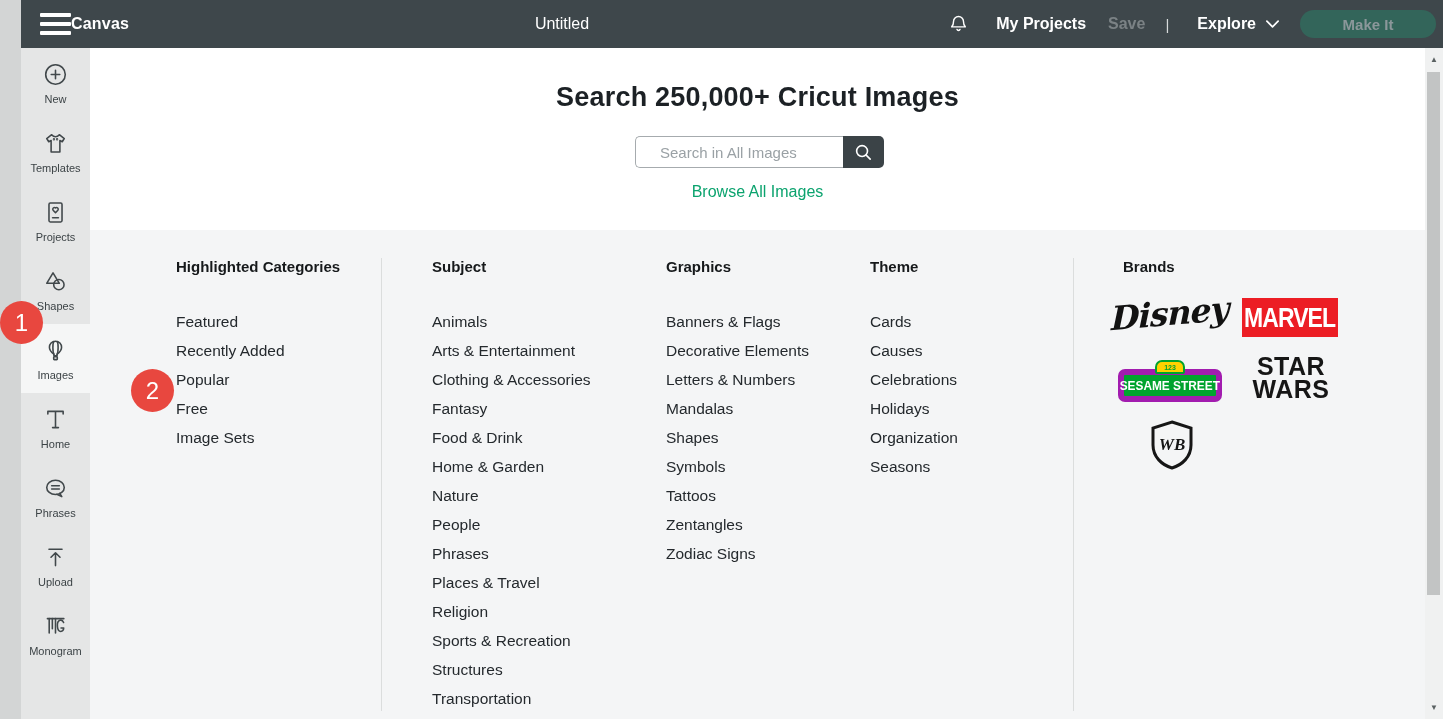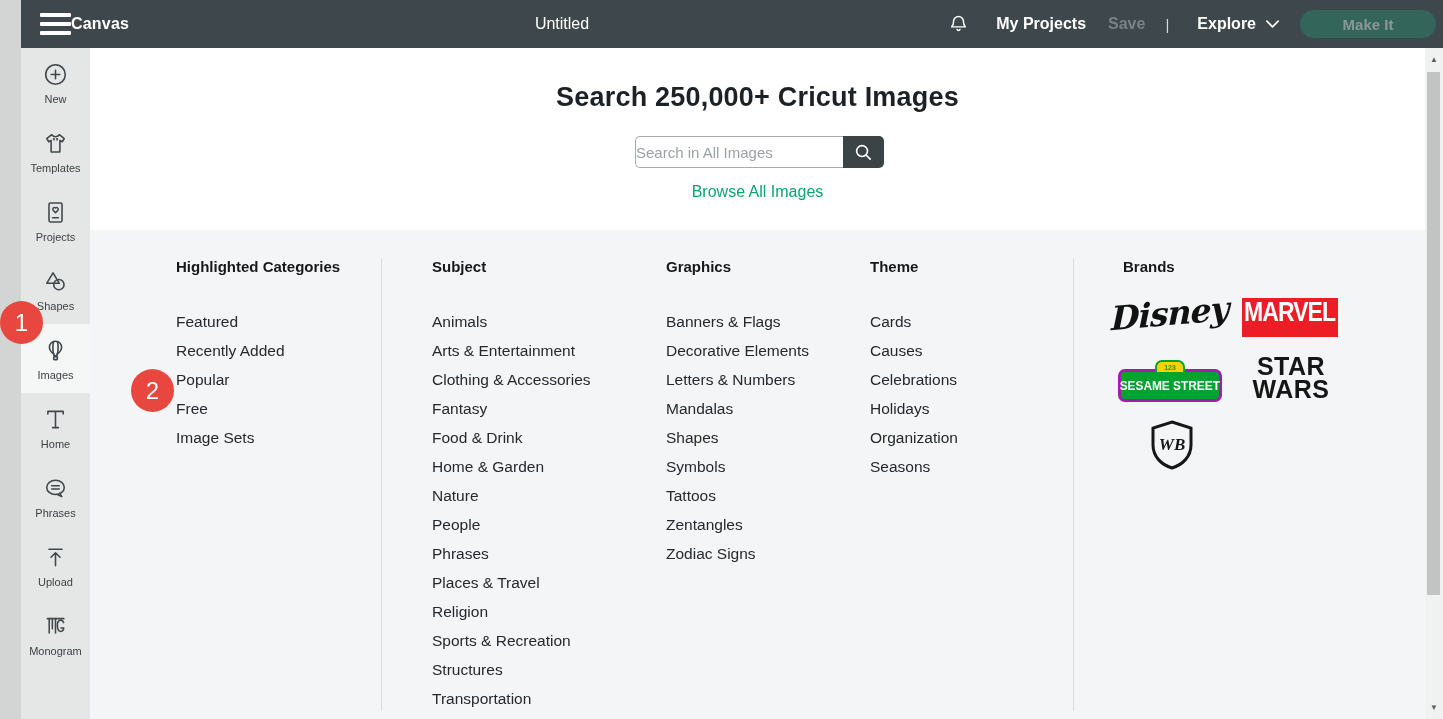--- a/index.html
+++ b/index.html
@@ -34,21 +34,21 @@
         gap:5px; cursor:pointer; }
   .si.selected { background:#f5f6f6; }
   .si .lbl { font-size:11px; color:#3c4346; }
   .si svg { stroke:#41484b; fill:none; stroke-width:1.4; stroke-linecap:round; stroke-linejoin:round; }
   
   .main-white { position:absolute; left:90px; top:48px; width:1335px; height:182px; background:#fff; }
   .hero-title { position:absolute; top:34px; width:100%; text-align:center; font-size:27px;
                 font-weight:700; color:#1c2125; letter-spacing:.2px; }
   .search-row { position:absolute; top:88px; left:545px; display:flex; }
   .search-input { width:208px; height:32px; border:1px solid #a6abae; border-right:none;
-                  border-radius:5px 0 0 5px; padding:0 0; font-size:15px; color:#333;
+                  border-radius:5px 0 0 5px; padding:0 24px; font-size:15px; color:#333;
                   font-family:"Liberation Sans", sans-serif; outline:none; background:#fff; }
   .search-input::placeholder { color:#9aa1a5; }
   .search-btn { width:41px; height:32px; background:#3b4347; border:none; border-radius:0 5px 5px 0;
                 display:flex; align-items:center; justify-content:center; cursor:pointer; }
   .browse-link { position:absolute; top:135px; width:100%; text-align:center; }
   .browse-link a { color:#0ba36e; font-size:16px; font-weight:500; text-decoration:none; cursor:pointer; }
   
   .mega { position:absolute; left:90px; top:230px; width:1335px; height:489px; background:#f4f5f6; }
   .col { position:absolute; top:28px; }
   .col h3 { font-size:15px; font-weight:700; color:#16191b; margin:0 0 32px 0; }
@@ -57,25 +57,25 @@
   .col1 { left:86px; } .col2 { left:342px; } .col3 { left:576px; } .col4 { left:780px; }
   .brands-col { left:1033px; }
   .vdiv { position:absolute; top:28px; bottom:8px; width:1px; background:#dbdddd; }
   .vd1 { left:291px; } .vd2 { left:983px; }
   
   .logo { position:absolute; cursor:pointer; }
   .logo-disney { left:1026px; top:58px; width:108px; height:50px; display:flex; align-items:center; justify-content:center; }
   .disney-text { font-family:"DejaVu Serif", serif; font-style:italic; font-weight:bold; font-size:33px;
                  color:#121212; transform:rotate(-5deg) skewX(-6deg); letter-spacing:-1px; }
   .logo-marvel { left:1152px; top:68px; width:96px; height:39px; background:#ec1d24; display:flex;
-                 justify-content:center; }
+                 align-items:center; justify-content:center; }
   .marvel-text { color:#fff; font-weight:800; font-size:25px; letter-spacing:-1px; transform:scaleX(.92) scaleY(1.1); }
   .logo-sesame { left:1028px; top:132px; width:104px; height:40px; }
   .sesame-body { position:absolute; left:0; top:7px; width:104px; height:33px; background:#00a32e;
-                 border:3px solid #a21caf; border-radius:7px; display:flex; align-items:center; justify-content:center; }
+                 border:6px solid #a21caf; border-radius:7px; display:flex; align-items:center; justify-content:center; }
   .sesame-text { color:#fff; font-weight:800; font-size:12.5px; letter-spacing:0; transform:scaleX(.95); white-space:nowrap; }
   .sesame-badge { position:absolute; left:50%; top:-2px; transform:translateX(-50%); width:30px; height:14px;
                   background:#ffd100; border:2px solid #00a32e; border-radius:7px 7px 2px 2px; display:flex;
                   align-items:center; justify-content:center; z-index:2; }
   .sesame-badge span { color:#00a32e; font-size:7px; font-weight:800; }
   .logo-starwars { left:1153px; top:126px; width:96px; height:52px; text-align:center; color:#161616;
                    font-weight:800; font-size:25px; line-height:.86; letter-spacing:.5px;
                    transform:scaleY(1.05); }
   .logo-wb { left:1060px; top:190px; width:44px; height:50px; }
   

